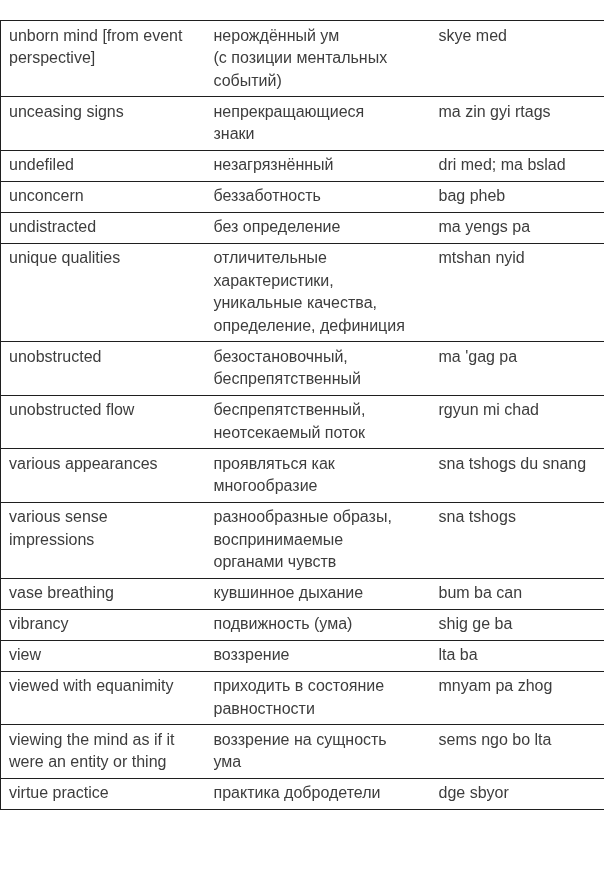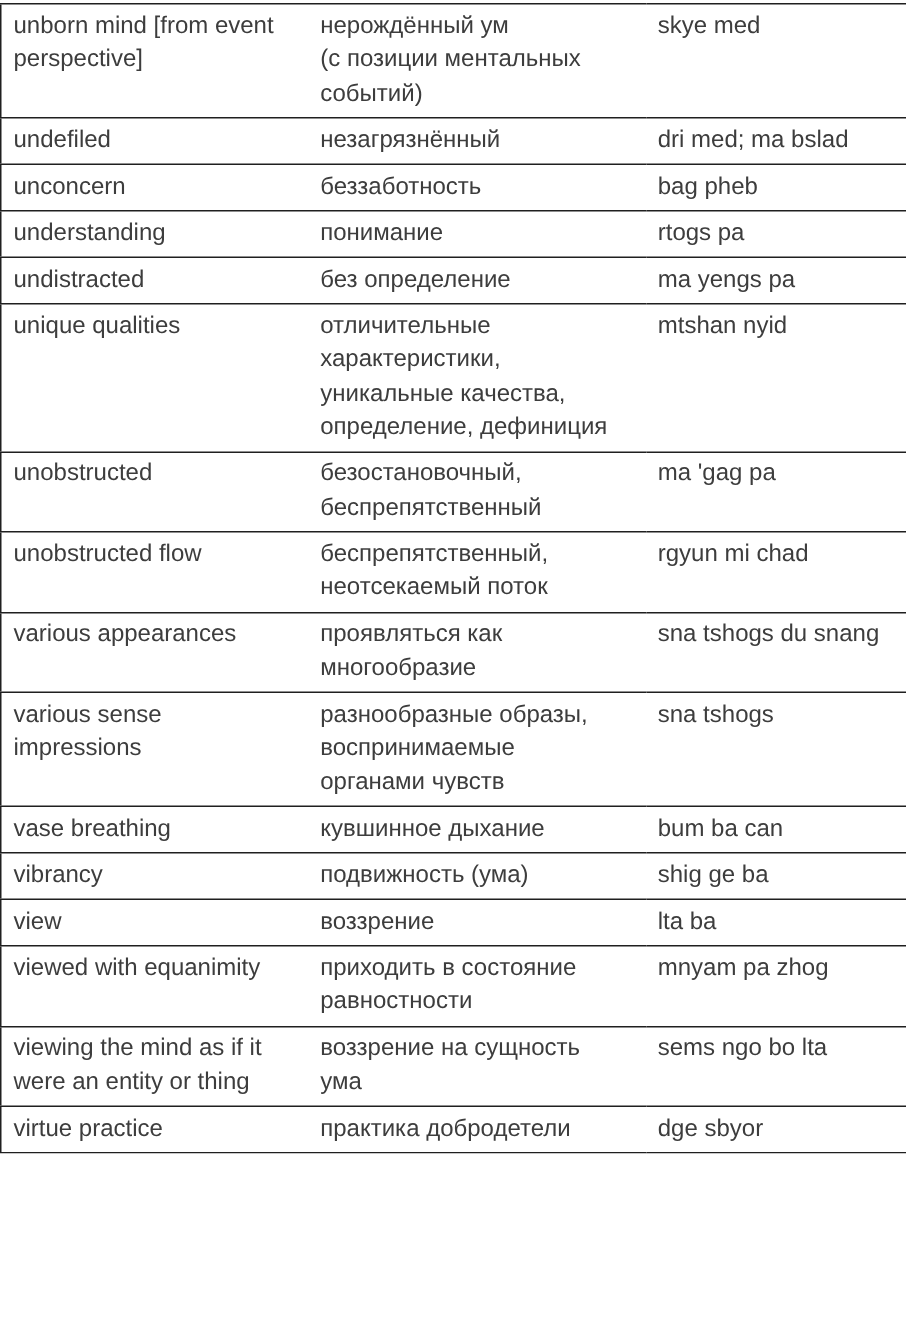--- a/index.html
+++ b/index.html
@@ -12,21 +12,21 @@
     margin: 0;
     padding: 0;
     background: var(--bg-color);
   }
   body {
     width: 604px;
     font-family: "Liberation Sans", "DejaVu Sans", sans-serif;
   }
   table.glossary {
     width: 604px;
-    margin-top: 2px;
+    margin-top: 20px;
     border-collapse: collapse;
     table-layout: fixed;
     border-left: 1.4px solid var(--border-color);
     border-right: 1.4px solid var(--border-color);
   }
   table.glossary col.c1 { width: 205px; }
   table.glossary col.c2 { width: 225px; }
   table.glossary col.c3 { width: 174px; }
   table.glossary tr {
     border-top: 1.4px solid var(--border-color);
@@ -54,33 +54,34 @@
   <tbody>
       <tr>
         <td>unborn mind [from event
 perspective]</td>
         <td>нерождённый ум
 (с позиции ментальных
 событий)</td>
         <td>skye med</td>
       </tr>
       <tr>
+        <td>unceasing signs</td>
+        <td>непрекращающиеся
+знаки</td>
+        <td>ma zin gyi rtags</td>
+      </tr>
+      <tr>
         <td>undefiled</td>
         <td>незагрязнённый</td>
         <td>dri med; ma bslad</td>
       </tr>
       <tr>
         <td>unconcern</td>
         <td>беззаботность</td>
         <td>bag pheb</td>
-      </tr>
-      <tr>
-        <td>understanding</td>
-        <td>понимание</td>
-        <td>rtogs pa</td>
       </tr>
       <tr>
         <td>undistracted</td>
         <td>без определение</td>
         <td>ma yengs pa</td>
       </tr>
       <tr>
         <td>unique qualities</td>
         <td>отличительные
 характеристики,

